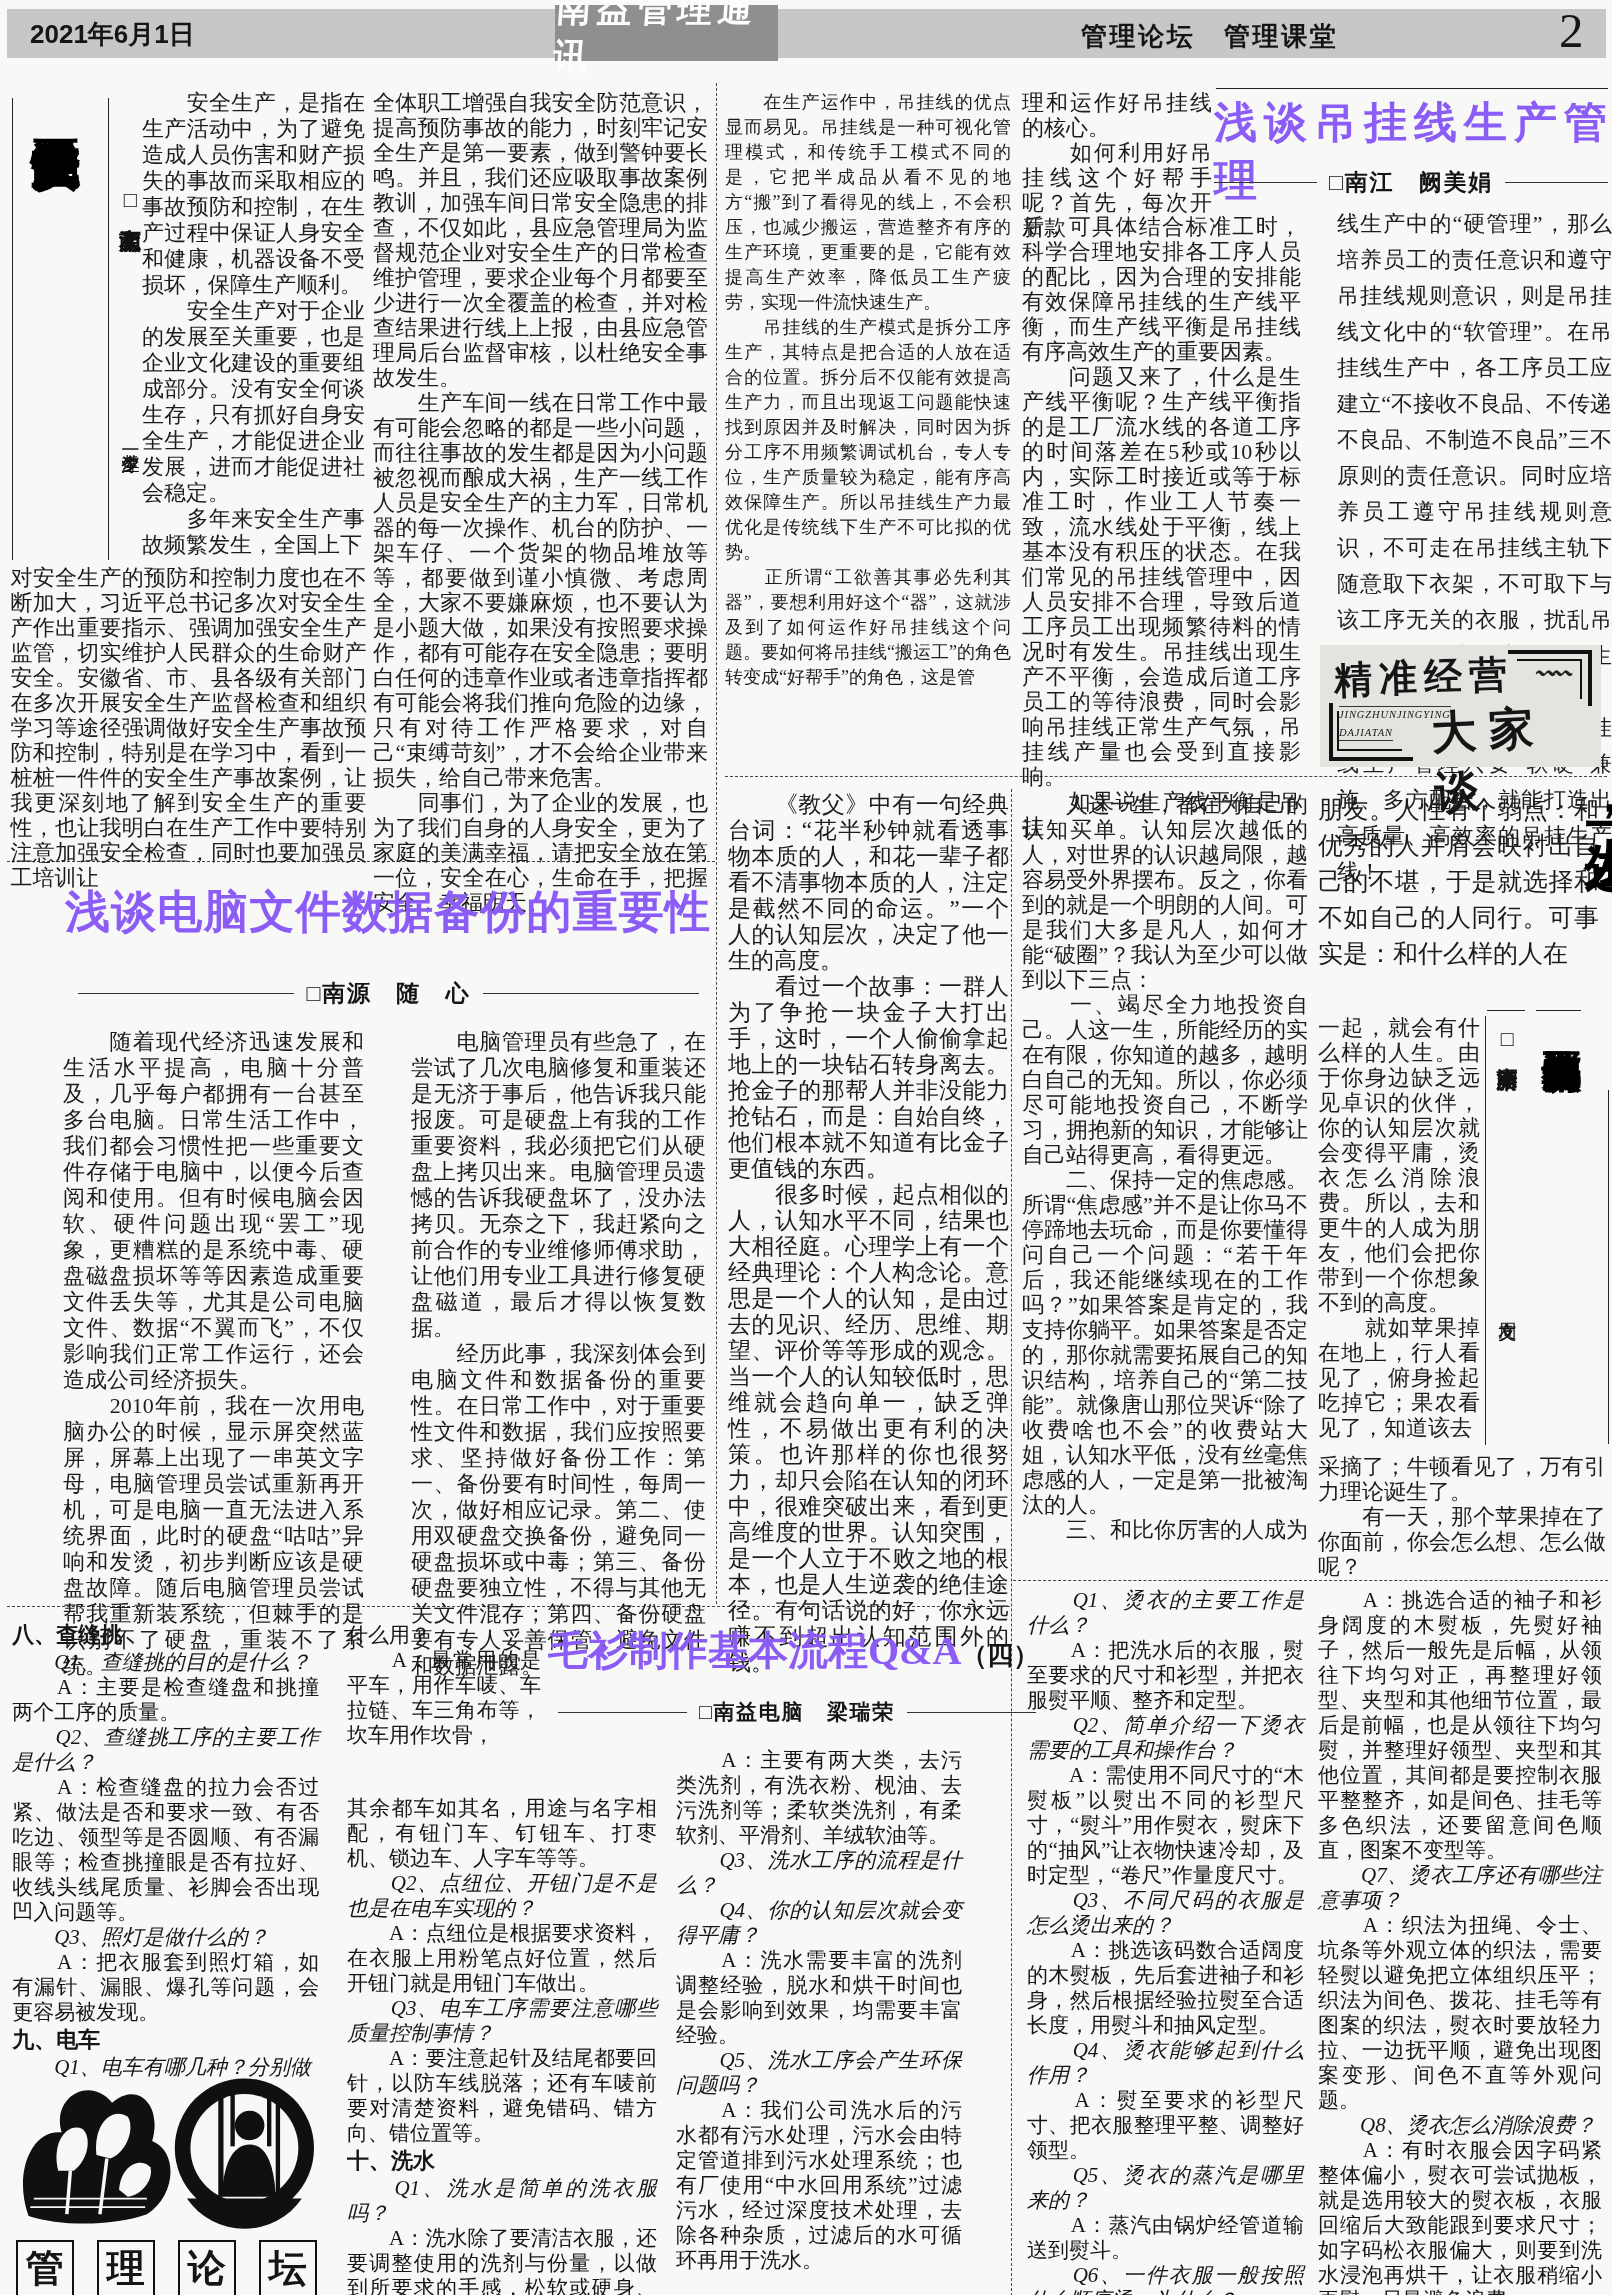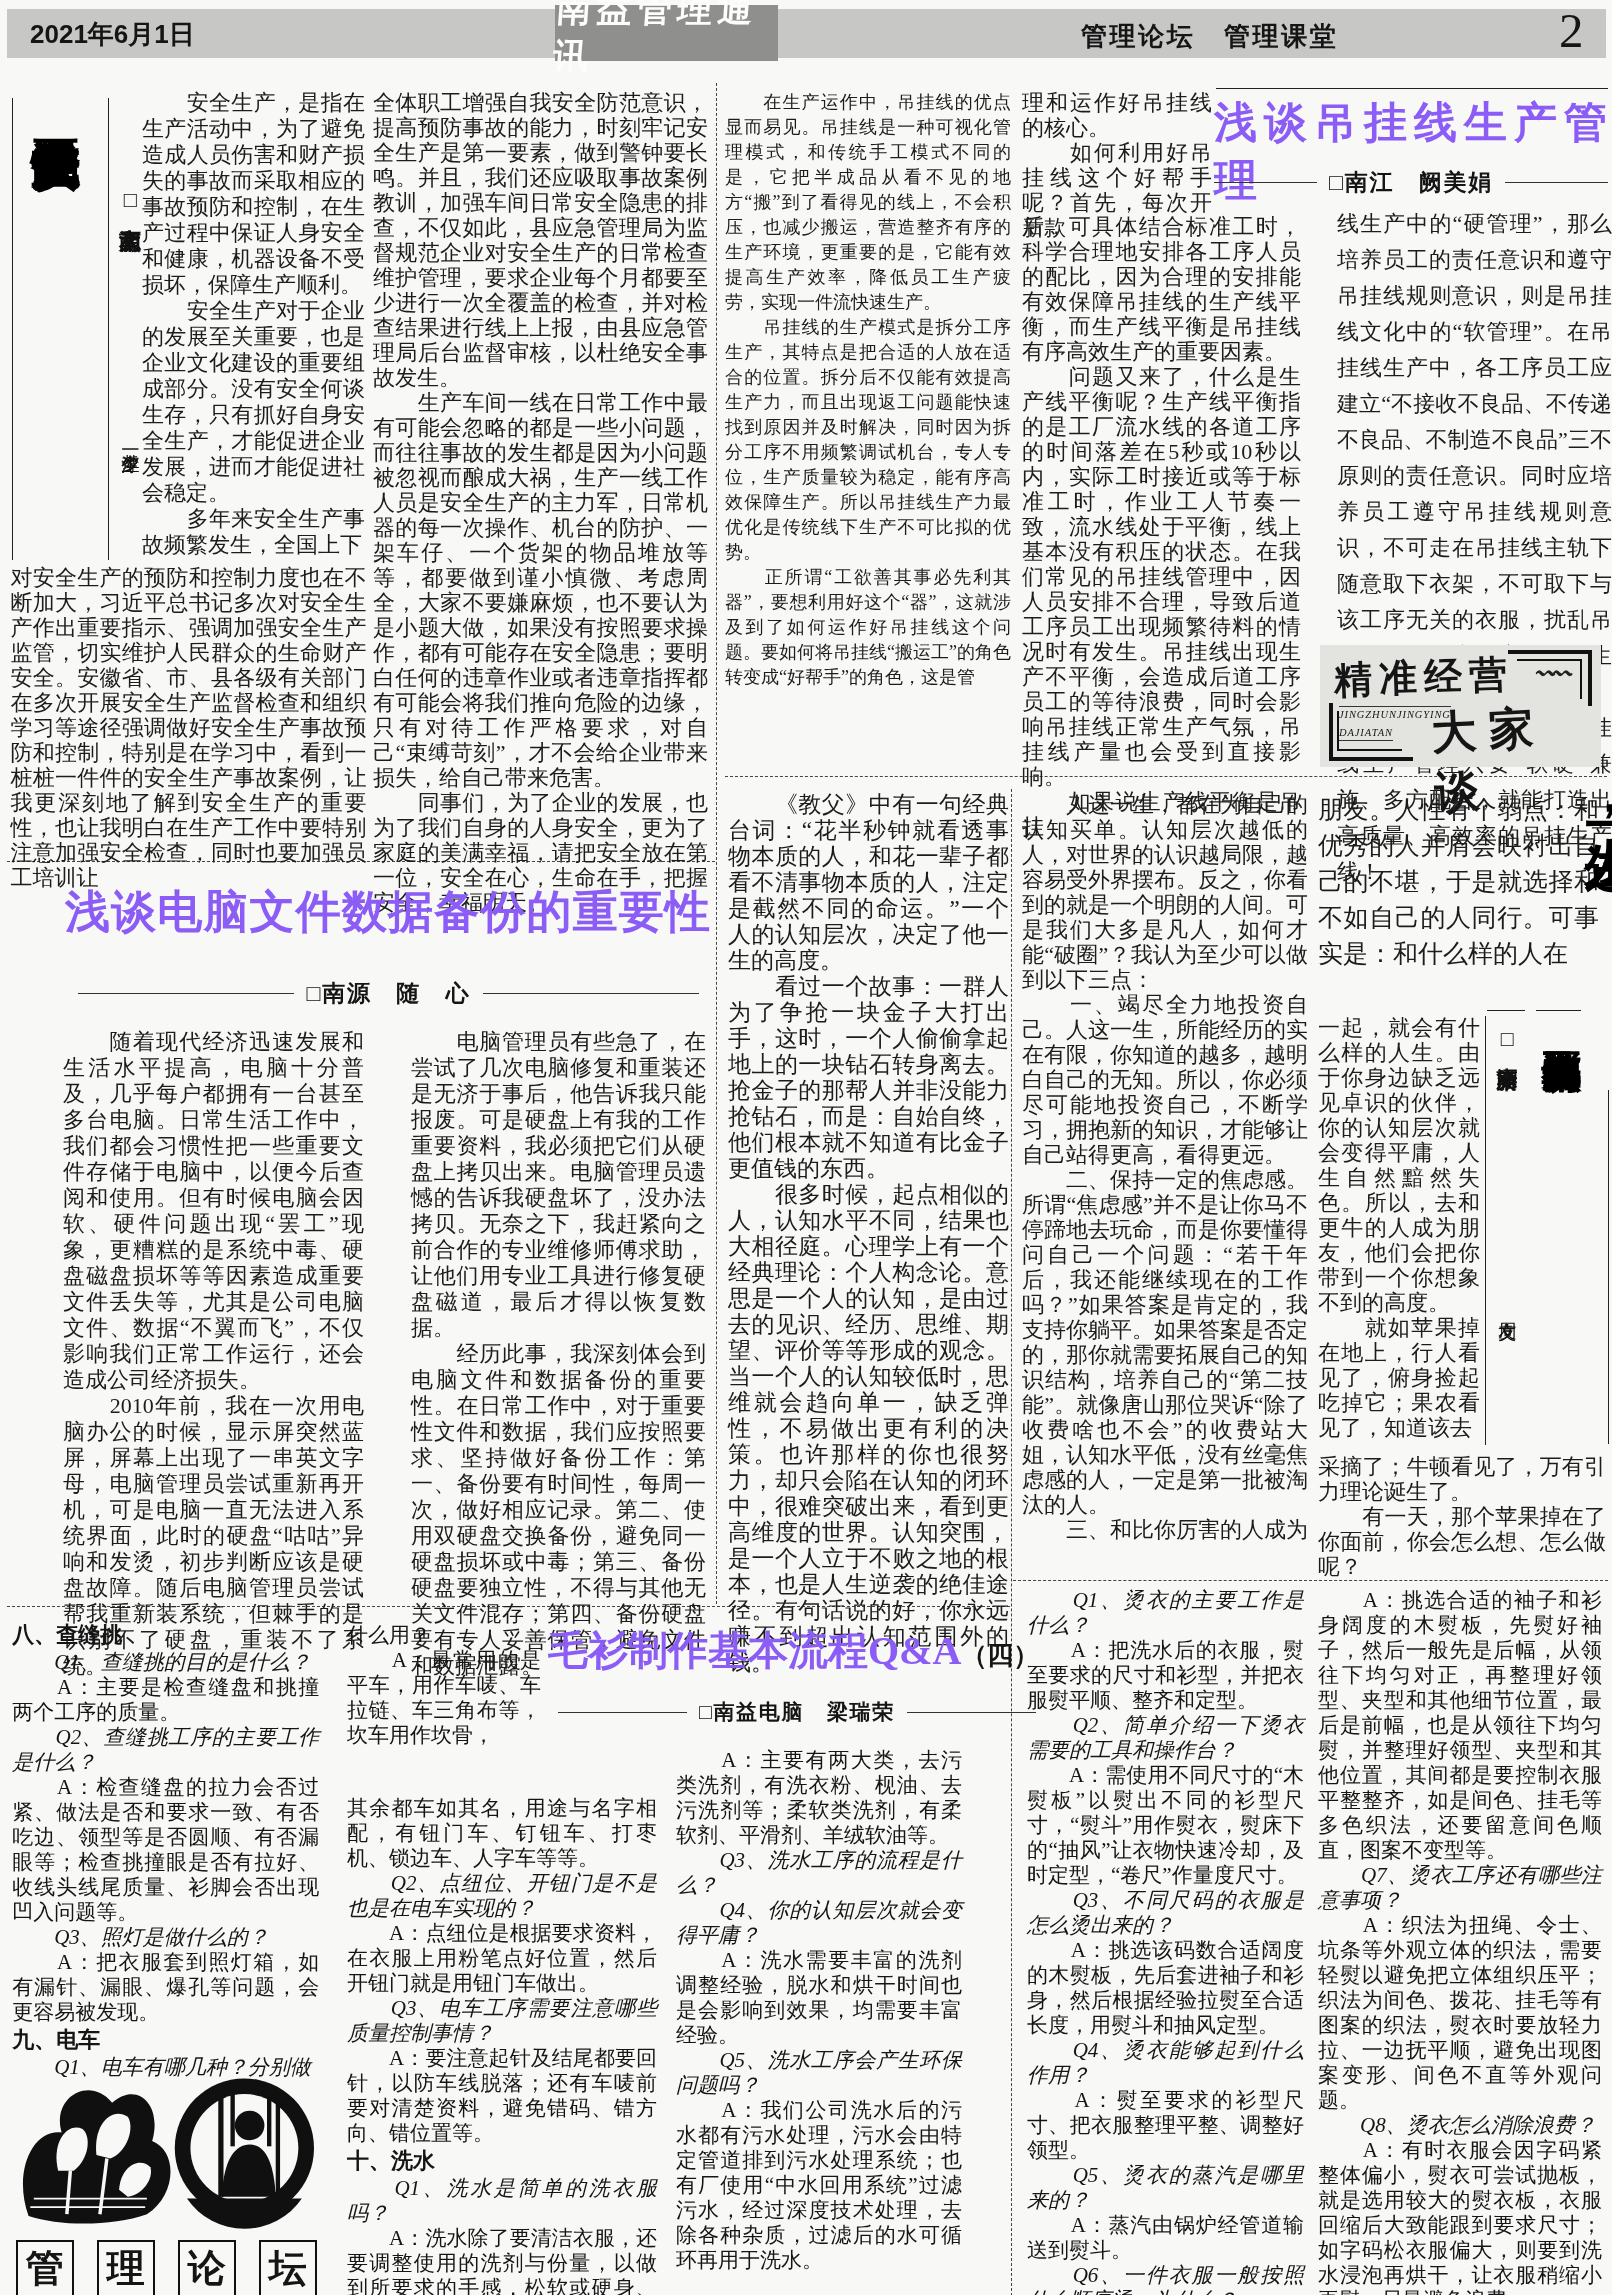--- a/index.html
+++ b/index.html
@@ -107,21 +107,21 @@
 　　经历此事，我深刻体会到电脑文件和数据备份的重要性。在日常工作中，对于重要性文件和数据，我们应按照要求、坚持做好备份工作：第一、备份要有时间性，每周一次，做好相应记录。第二、使用双硬盘交换备份，避免同一硬盘损坏或中毒；第三、备份硬盘要独立性，不得与其他无关文件混存；第四、备份硬盘要有专人妥善保管，避免文件和数据泄露。</div>
 
   <div class="abs body-txt" style="left:728px;top:792px;width:281px;height:994px;font-size:23px;line-height:26px;">　　《教父》中有一句经典台词：“花半秒钟就看透事物本质的人，和花一辈子都看不清事物本质的人，注定是截然不同的命运。”一个人的认知层次，决定了他一生的高度。
 　　看过一个故事：一群人为了争抢一块金子大打出手，这时，一个人偷偷拿起地上的一块钻石转身离去。抢金子的那帮人并非没能力抢钻石，而是：自始自终，他们根本就不知道有比金子更值钱的东西。
 　　很多时候，起点相似的人，认知水平不同，结果也大相径庭。心理学上有一个经典理论：个人构念论。意思是一个人的认知，是由过去的见识、经历、思维、期望、评价等等形成的观念。当一个人的认知较低时，思维就会趋向单一，缺乏弹性，不易做出更有利的决策。也许那样的你也很努力，却只会陷在认知的闭环中，很难突破出来，看到更高维度的世界。认知突围，是一个人立于不败之地的根本，也是人生逆袭的绝佳途径。有句话说的好，你永远赚不到超出认知范围外的钱。</div>
   <div class="abs body-txt" style="left:1022px;top:792px;width:286px;height:780px;line-height:25px;">　　人这一生，都在为自己的认知买单。认知层次越低的人，对世界的认识越局限，越容易受外界摆布。反之，你看到的就是一个明朗的人间。可是我们大多是凡人，如何才能“破圈”？我认为至少可以做到以下三点：
 　　一、竭尽全力地投资自己。人这一生，所能经历的实在有限，你知道的越多，越明白自己的无知。所以，你必须尽可能地投资自己，不断学习，拥抱新的知识，才能够让自己站得更高，看得更远。
 　　二、保持一定的焦虑感。所谓“焦虑感”并不是让你马不停蹄地去玩命，而是你要懂得问自己一个问题：“若干年后，我还能继续现在的工作吗？”如果答案是肯定的，我支持你躺平。如果答案是否定的，那你就需要拓展自己的知识结构，培养自己的“第二技能”。就像唐山那位哭诉“除了收费啥也不会”的收费站大姐，认知水平低，没有丝毫焦虑感的人，一定是第一批被淘汰的人。
 　　三、和比你厉害的人成为</div>
   <div class="abs body-txt" style="left:1318px;top:792px;width:281px;height:218px;font-size:25px;line-height:36px;">朋友。人性有个弱点：和优秀的人并肩会映衬出自己的不堪，于是就选择和不如自己的人同行。可事实是：和什么样的人在</div>
-  <div class="abs body-txt" style="left:1318px;top:1015px;width:162px;height:432px;line-height:25px;">一起，就会有什么样的人生。由于你身边缺乏远见卓识的伙伴，你的认知层次就会变得平庸，人生自然黯然失色。所以，去和更牛的人成为朋友，他们会把你带到一个你想象不到的高度。
+  <div class="abs body-txt" style="left:1318px;top:1015px;width:162px;height:432px;line-height:25px;">一起，就会有什么样的人生。由于你身边缺乏远见卓识的伙伴，你的认知层次就会变得平庸，烫衣怎么消除浪费。所以，去和更牛的人成为朋友，他们会把你带到一个你想象不到的高度。
 　　就如苹果掉在地上，行人看见了，俯身捡起吃掉它；果农看见了，知道该去</div>
   <div class="abs body-txt" style="left:1318px;top:1454px;width:288px;height:113px;line-height:25px;">采摘了；牛顿看见了，万有引力理论诞生了。
 　　有一天，那个苹果掉在了你面前，你会怎么想、怎么做呢？</div>
   <div class="abs vrule" style="left:1485px;top:1016px;height:429px;border-left-width:1.3px;"></div>
   <div class="abs hrule" style="left:1487px;top:1010px;width:38px;"></div>
   <div class="abs vbyline" style="left:1493px;top:1027px;height:262px;font-size:21px;font-weight:bold;">□南新漂染</div>
   <div class="abs vbyline" style="left:1495px;top:1308px;height:122px;font-size:18.3px;">周文友</div>
   <div class="abs vtitle" style="left:1575px;top:798px;height:288px;font-size:51px;">人这一生，</div>
   <div class="abs hrule" style="left:1536px;top:1010px;width:45px;"></div>
   <div class="abs vtitle" style="left:1534px;top:1020px;height:418px;font-size:40px;">都在为自己的认知买单</div>

